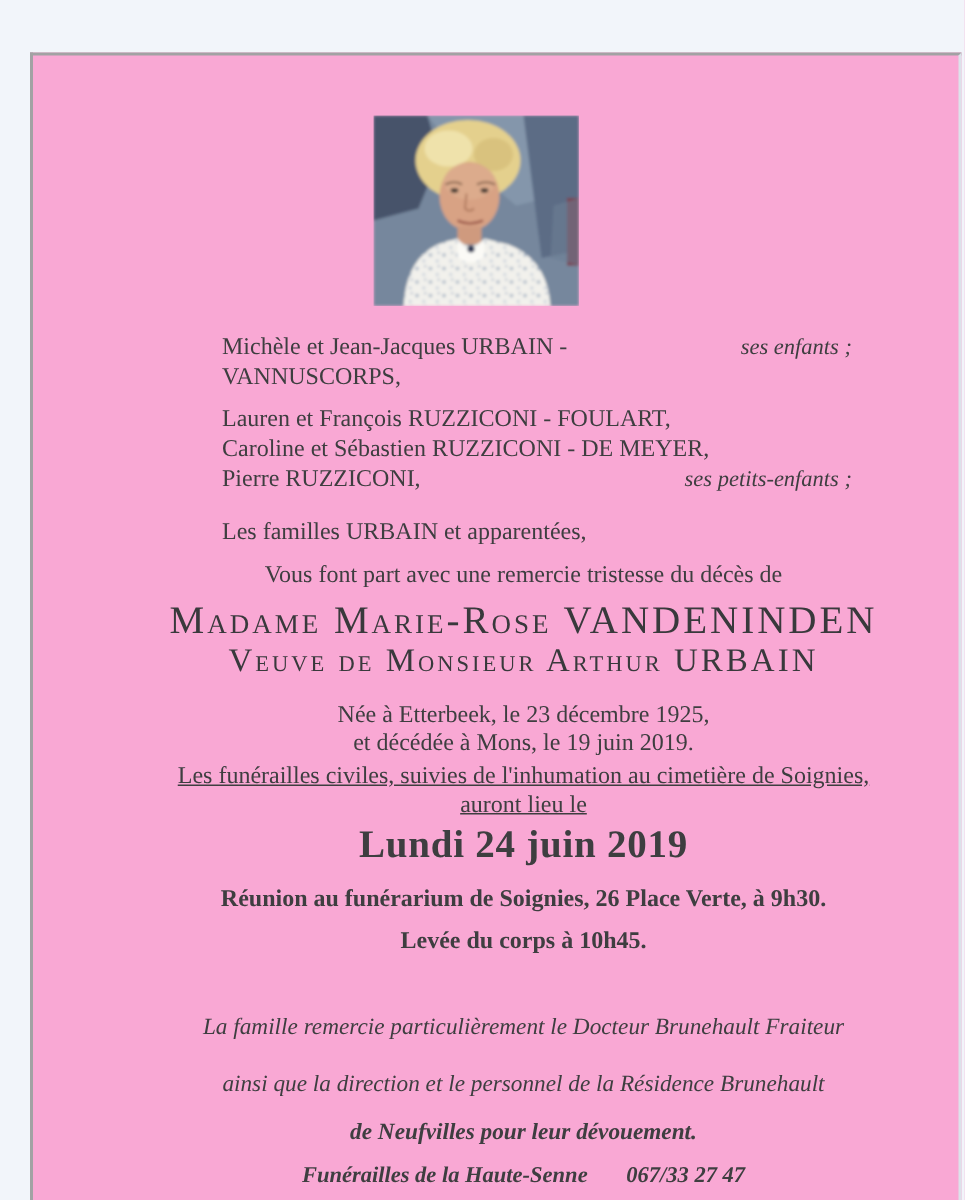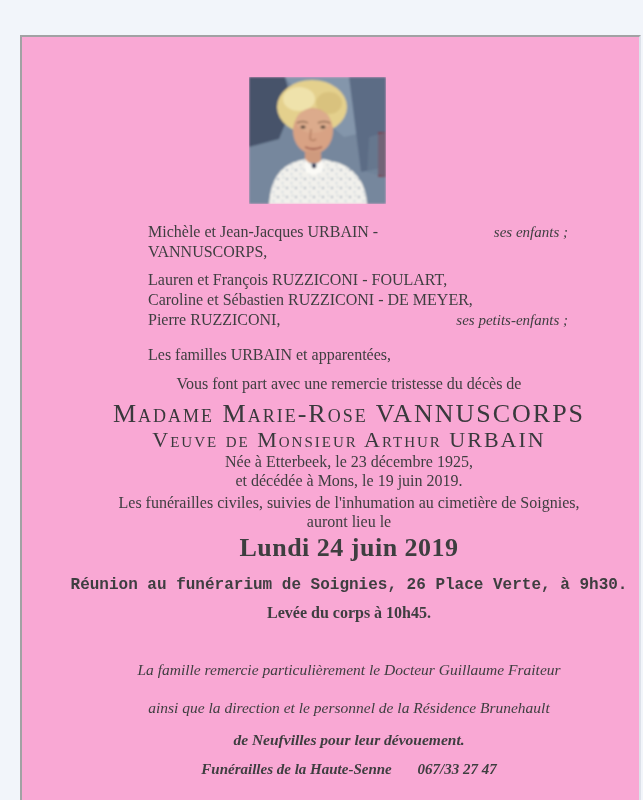--- a/index.html
+++ b/index.html
@@ -50,30 +50,30 @@
     letter-spacing: 2px;
     color: #39393c;
   }
   .deceased-subtitle {
     font-variant: small-caps;
     font-size: 22px;
     line-height: 24px;
     letter-spacing: 2px;
     color: #39393c;
   }
-  .dates { margin-top: 0; line-height: 19px; }
-  .funeral-info { margin-top: 3px; line-height: 19px; }
+  .dates { margin-top: 15px; line-height: 19px; }
+  .funeral-info { margin-top: 3px; line-height: 19px; text-decoration: underline; }
   .funeral-date {
     margin-top: 3px;
     font-size: 26px;
     line-height: 27px;
     font-weight: bold;
     letter-spacing: 0.5px;
   }
-  .meeting { margin-top: 14px; font-weight: bold; font-family: Liberation Mono, monospace; }
+  .meeting { margin-top: 14px; font-weight: bold; }
   .levee { margin-top: 8px; font-weight: bold; }
   .thanks { margin-top: 37px; font-style: italic; font-size: 15.5px; line-height: 20px; }
   .thanks-2 { margin-top: 18px; }
   .thanks-3 { margin-top: 12px; font-weight: bold; }
   .footer-line {
     margin-top: 9px;
     font-style: italic;
     font-weight: bold;
     font-size: 15px;
     line-height: 20px;
@@ -142,38 +142,38 @@
       <div class="family-row">
         <span>Pierre RUZZICONI,</span>
         <span class="relation">ses petits-enfants ;</span>
       </div>
       <div class="family-row row-5">
         <span>Les familles URBAIN et apparentées,</span>
       </div>
     </div>
 
     <div class="centered intro">Vous font part avec une remercie tristesse du décès de</div>
-    <div class="centered deceased-name">Madame Marie-Rose VANNUSCORPS</div>
+    <div class="centered deceased-name">Madame Marie-Rose VANDENINDEN</div>
     <div class="centered deceased-subtitle">Veuve de Monsieur Arthur URBAIN</div>
 
     <div class="centered dates">
       <div>Née à Etterbeek, le 23 décembre 1925,</div>
       <div>et décédée à Mons, le 19 juin 2019.</div>
     </div>
 
     <div class="centered funeral-info">
       <div>Les funérailles civiles, suivies de l'inhumation au cimetière de Soignies,</div>
       <div>auront lieu le</div>
     </div>
 
     <div class="centered funeral-date">Lundi 24 juin 2019</div>
     <div class="centered meeting">Réunion au funérarium de Soignies, 26 Place Verte, à 9h30.</div>
     <div class="centered levee">Levée du corps à 10h45.</div>
 
-    <div class="centered thanks">La famille remercie particulièrement le Docteur Guillaume Fraiteur</div>
+    <div class="centered thanks">La famille remercie particulièrement le Docteur Brunehault Fraiteur</div>
     <div class="centered thanks thanks-2">ainsi que la direction et le personnel de la Résidence Brunehault</div>
     <div class="centered thanks thanks-3">de Neufvilles pour leur dévouement.</div>
 
     <div class="centered footer-line">
       <span>Funérailles de la Haute-Senne</span>
       <span class="phone">067/33 27 47</span>
     </div>
 
   </div>
 </div>

